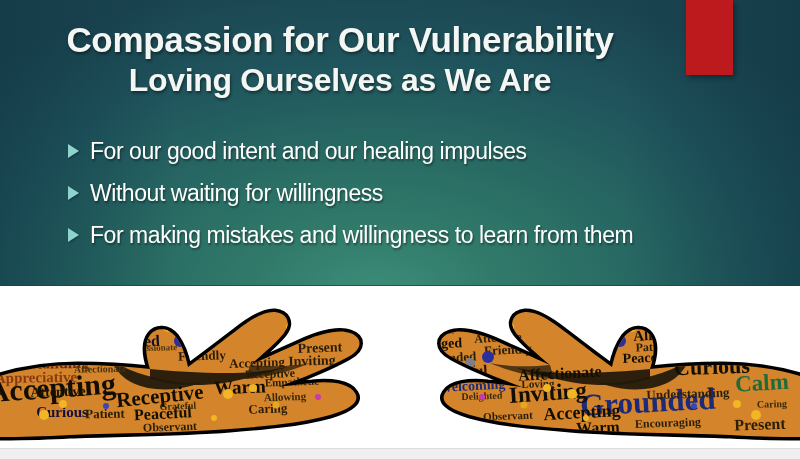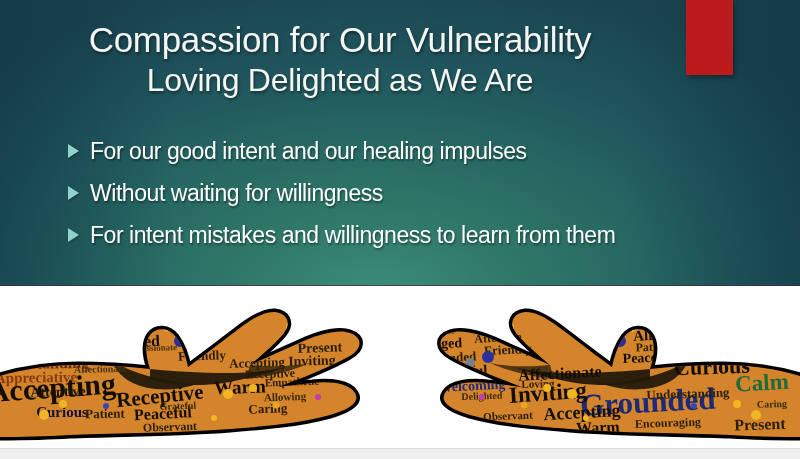--- a/index.html
+++ b/index.html
@@ -78,21 +78,21 @@
   }
 
   
   #title-block {
     position: absolute;
     left: 20px;
     top: 22px;
     width: 640px;
     text-align: center;
     color: #f4f6f4;
-    font-weight: normal;
+    font-weight: bold;
     letter-spacing: -0.3px;
     line-height: 1.02;
     text-shadow: 1px 2px 3px rgba(0,0,0,0.45);
   }
   .title-line-1 { font-size: 35px; display: block; }
   .title-line-2 { font-size: 32px; display: block; margin-top: 6px; }
 
   
   #bullets {
     position: absolute;
@@ -158,35 +158,35 @@
   <div id="teal-panel">
     <div id="teal-grad"></div>
     <div id="teal-vignette"></div>
     <div id="teal-bottom-line"></div>
   </div>
 
   <div id="red-accent"></div>
 
   <div id="title-block">
     <span class="title-line-1">Compassion for Our Vulnerability</span>
-    <span class="title-line-2">Loving Delighted as We Are</span>
+    <span class="title-line-2">Loving Ourselves as We Are</span>
   </div>
 
   <div id="bullets">
     <div class="bullet-row">
       <span class="bullet-marker"></span>
       <span class="bullet-text">For our good intent and our healing impulses</span>
     </div>
     <div class="bullet-row">
       <span class="bullet-marker"></span>
       <span class="bullet-text">Without waiting for willingness</span>
     </div>
     <div class="bullet-row">
       <span class="bullet-marker"></span>
-      <span class="bullet-text">For intent mistakes and willingness to learn from them</span>
+      <span class="bullet-text">For making mistakes and willingness to learn from them</span>
     </div>
   </div>
 
   <div id="hands-area">
     <svg id="hands-svg" width="800" height="161" viewBox="0 0 800 161">
       <defs>
 
         <clipPath id="clipLeftHand">
           <path d="M -10,150
                    C 10,150 40,150 70,148

